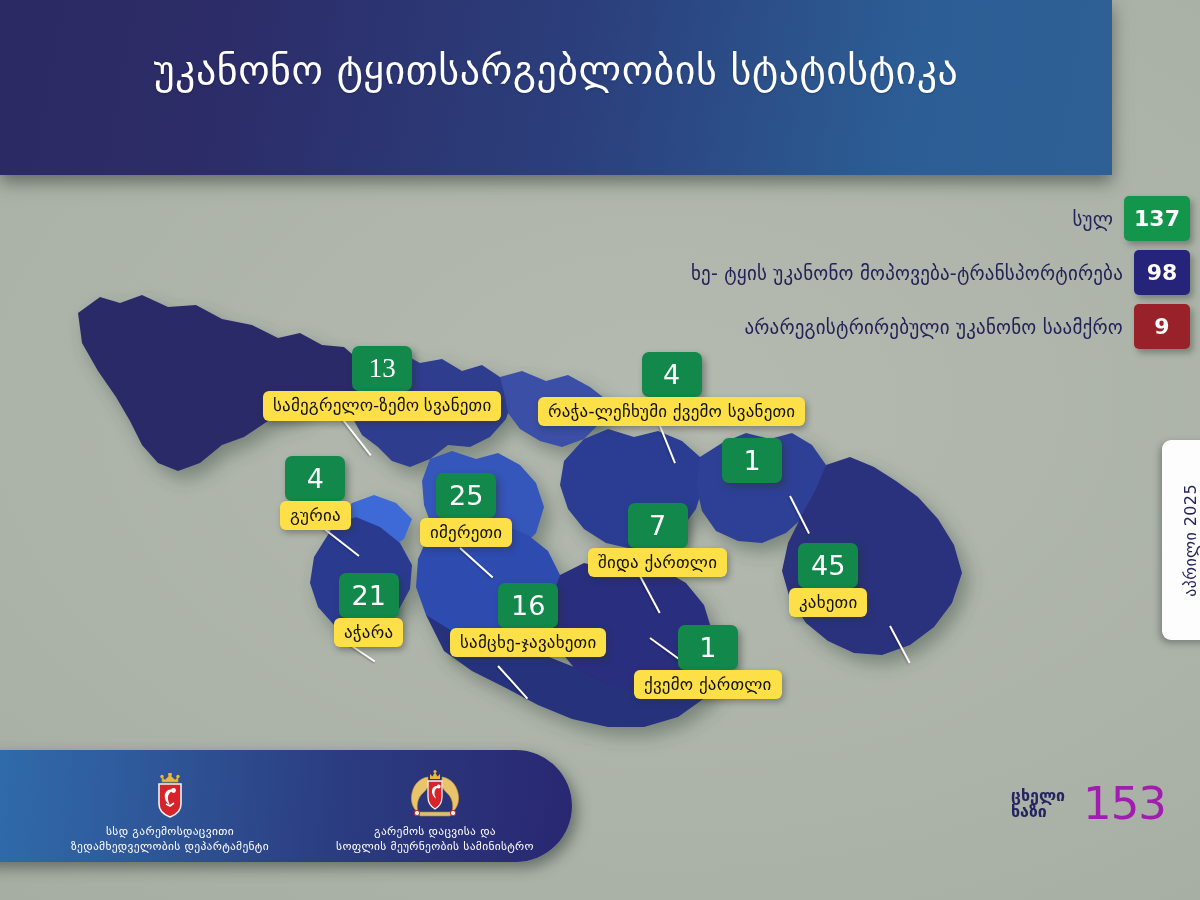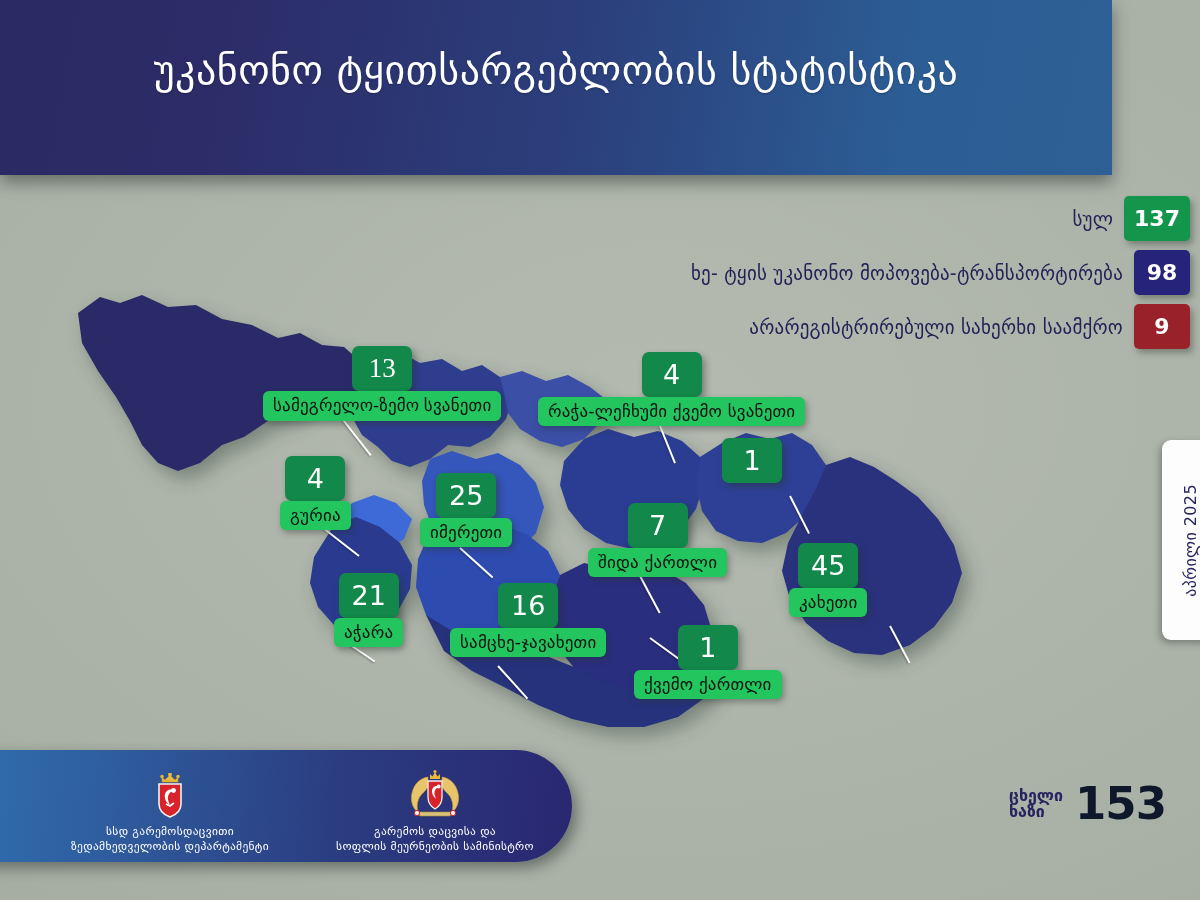--- a/index.html
+++ b/index.html
@@ -61,21 +61,21 @@
   
   .callout { position:absolute; z-index:4; }
   .callout .num {
     background:#12884A; color:#fff; border-radius:7px;
     font-size:27px; font-weight:500;
     display:inline-flex; align-items:center; justify-content:center;
     min-width:60px; height:45px; padding:0 9px;
     box-shadow:3px 4px 7px rgba(40,50,45,.45);
   }
   .callout .name {
-    background:#22c55e; color:#111; border-radius:6px;
+    background:#fde047; color:#111; border-radius:6px;
     font-size:17px; padding:4px 10px 5px;
     display:inline-block; white-space:nowrap;
     box-shadow:2px 3px 6px rgba(40,50,45,.4);
     letter-spacing:.2px;
   }
   .callout .name.two-line { white-space:normal; text-align:center; line-height:1.18; }
   .callout .nrow { display:flex; }
   .c-center .nrow { justify-content:center; }
   .leader { position:absolute; background:#fff; height:2px; transform-origin:0 50%;
             box-shadow:0 1px 2px rgba(0,0,0,.3); z-index:3; }
@@ -112,42 +112,42 @@
   #hotline {
     position:absolute; right:34px; bottom:76px;
     display:flex; align-items:center; z-index:7;
   }
   #hotline .hl-words {
     color:#262460; font-size:16px; line-height:1.0; text-align:left;
     font-weight:bold; letter-spacing:0px;
   }
   #hotline .hl-words div { display:block; }
   #hotline .hl-num {
-    color:#0f172a; font-size:45px; font-weight:bold; margin-left:12px;
+    color:#a21caf; font-size:45px; font-weight:normal; margin-left:18px;
     letter-spacing:-1px; line-height:.9;
   }
 </style>
 </head>
 <body>
 
 <div id="header">
   <div id="header-title">უკანონო ტყითსარგებლობის სტატისტიკა</div>
 </div>
 
 <div id="legend">
   <div class="legend-row">
     <span class="legend-label">სულ</span>
     <span class="legend-chip chip-total">137</span>
   </div>
   <div class="legend-row">
     <span class="legend-label">ხე- ტყის უკანონო  მოპოვება-ტრანსპორტირება</span>
     <span class="legend-chip chip-trans">98</span>
   </div>
   <div class="legend-row">
-    <span class="legend-label">არარეგისტრირებული სახერხი საამქრო</span>
+    <span class="legend-label">არარეგისტრირებული უკანონო საამქრო</span>
     <span class="legend-chip chip-unreg">9</span>
   </div>
 </div>
 
 <div id="map-wrap">
 <svg id="map-svg" viewBox="0 0 1200 640" xmlns="http://www.w3.org/2000/svg">
   <defs>
     <filter id="mapshadow" x="-12%" y="-12%" width="130%" height="130%">
       <feDropShadow dx="7" dy="9" stdDeviation="9" flood-color="#3c4840" flood-opacity="0.45"></feDropShadow>
     </filter>

